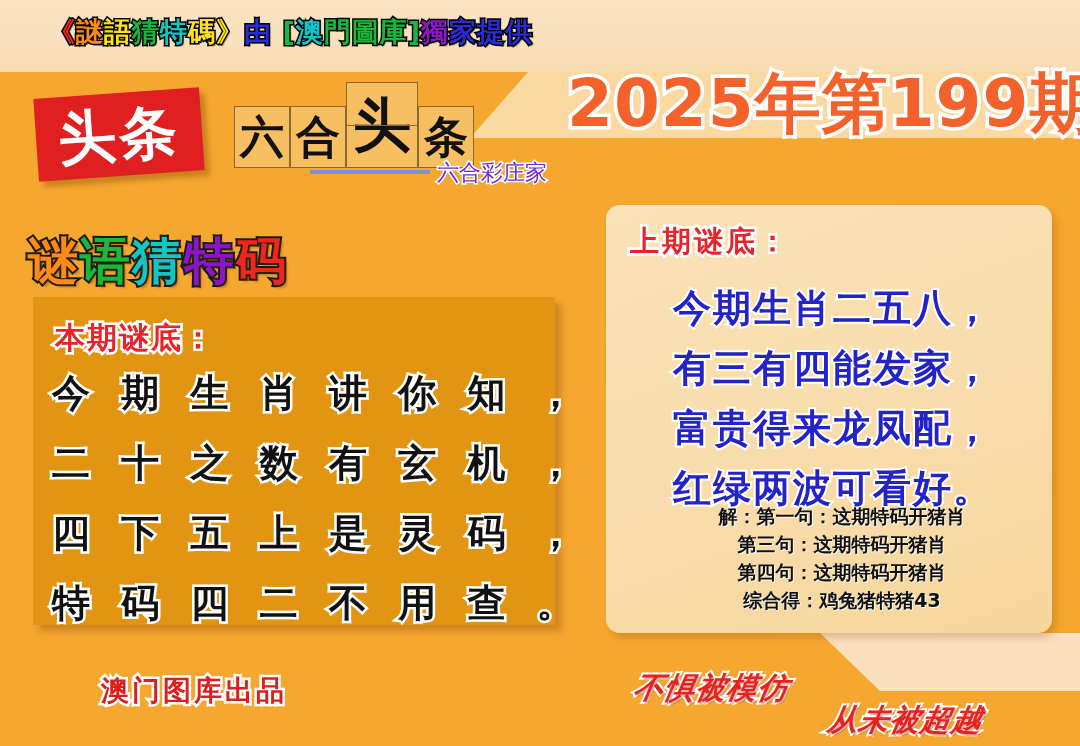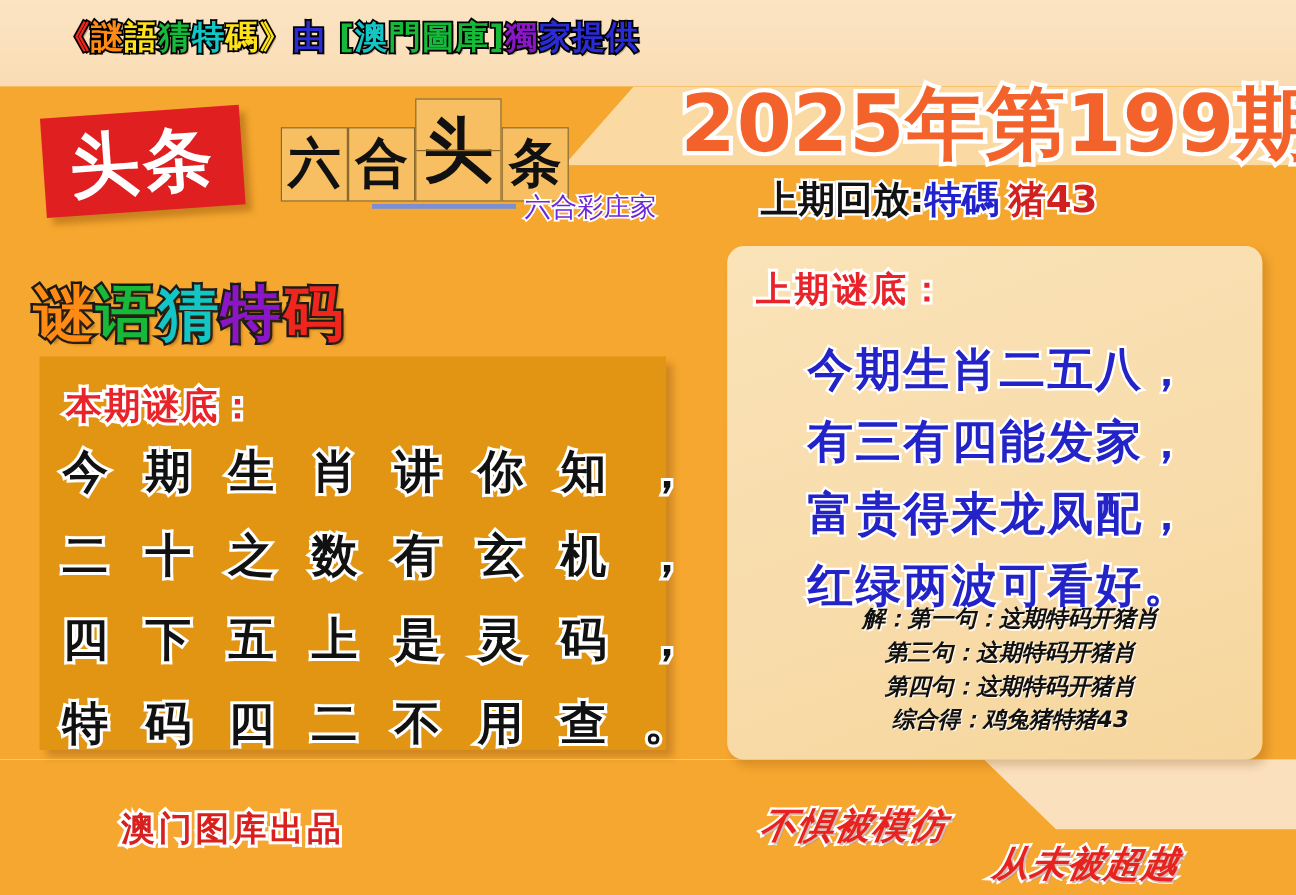--- a/index.html
+++ b/index.html
@@ -158,21 +158,21 @@
     font-size:29px;font-weight:bold;color:#e8242a;
     -webkit-text-stroke:5px #ffffff;paint-order:stroke fill;
     letter-spacing:3px;white-space:nowrap;
   }
   .ans-lines{position:absolute;left:618px;top:278px;width:430px;}
   .ans-lines .ln{
     font-size:38px;font-weight:bold;color:#2323c8;
     -webkit-text-stroke:4px #ffffff;paint-order:stroke fill;
     letter-spacing:2px;line-height:60px;white-space:nowrap;
   }
-  .exp-lines{position:absolute;left:632px;top:502px;width:420px;font-style:italic;}
+  .exp-lines{position:absolute;left:632px;top:502px;width:420px;}
   .exp-lines .ln{
     font-size:19px;font-weight:bold;color:#111;
     text-shadow:1px 1px 0 rgba(255,255,255,.85);
     line-height:28px;white-space:nowrap;
   }
 
   
   .foot-left{
     position:absolute;left:101px;top:672px;
     font-size:28px;font-weight:bold;color:#d8201f;
@@ -218,23 +218,20 @@
     <div class="gcell">合</div>
     <div class="gcell tall">头</div>
     <div class="gcell last">条</div>
   </div>
 
   <div class="rule-line"></div>
   <div class="sub-zhuangjia">六合彩庄家</div>
 
   <div class="issue">2025年第199期</div>
 
-  <div class="recall">
-    <span class="k">上期回放:</span><span class="b">特碼</span><span class="r">猪43</span>
-  </div>
 
   <div class="left-title" id="lefttitle"><span class="c-org">谜</span><span class="c-grn">语</span><span class="c-cyn">猜</span><span class="c-vio">特</span><span class="c-red">码</span></div>
 
   <div class="riddle-box"></div>
   <div class="riddle-head">本期谜底：</div>
   <div class="riddle-lines">
     <div class="ln">今 期 生 肖 讲 你 知 ，</div>
     <div class="ln">二 十 之 数 有 玄 机 ，</div>
     <div class="ln">四 下 五 上 是 灵 码 ，</div>
     <div class="ln">特 码 四 二 不 用 查 。</div>

